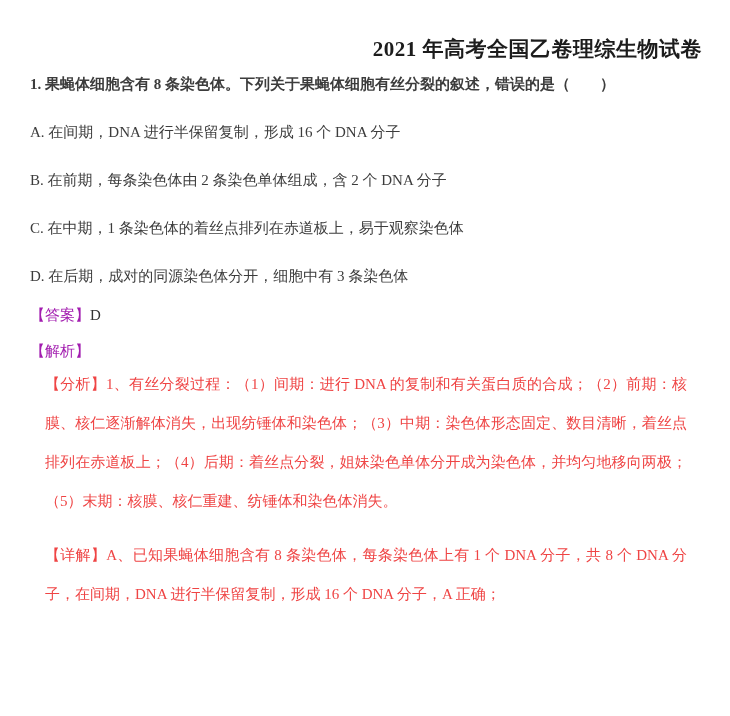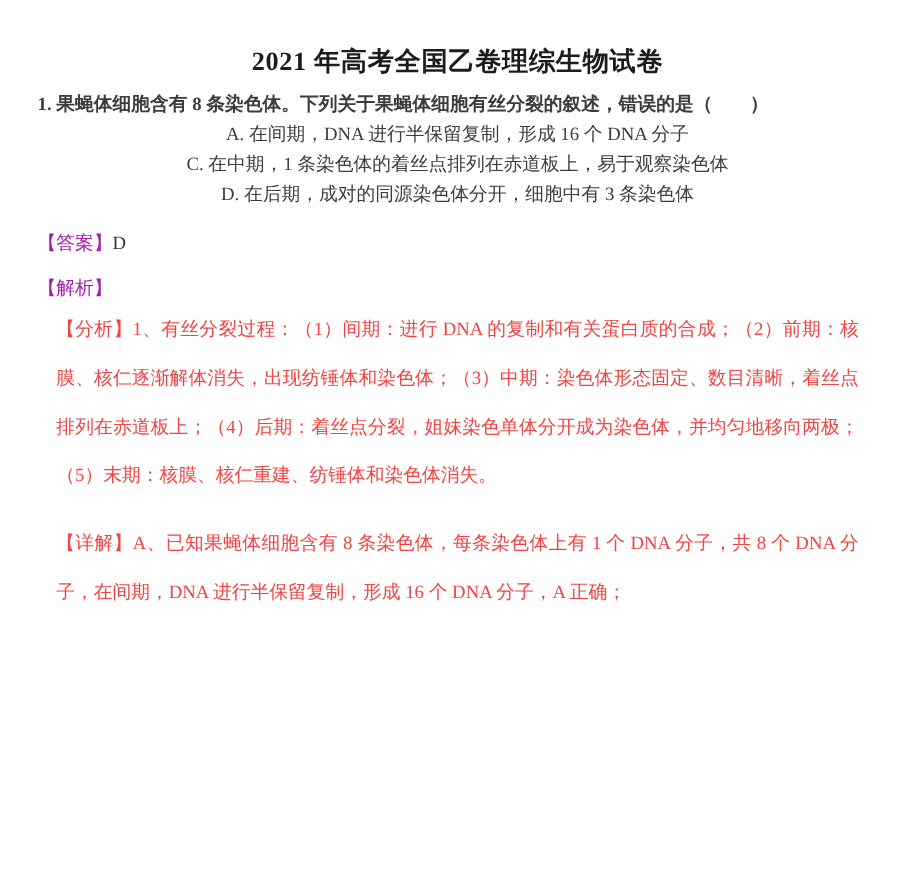--- a/index.html
+++ b/index.html
@@ -16,32 +16,32 @@
     font-family: "Liberation Serif", "DejaVu Serif", serif;
     color: #3c3c3c;
     box-sizing: border-box;
     padding: 0 28px 0 30px;
   }
   .doc-title {
     margin: 36px 0 0 0;
     font-size: 21px;
     line-height: 26px;
     font-weight: bold;
-    text-align: center;
+    text-align: right;
     color: #1c1c1c;
     letter-spacing: 0.5px;
   }
   .line {
     margin: 0;
     font-size: 15px;
     line-height: 20px;
     color: #3c3c3c;
   }
   .q-stem   { margin-top: 12px; font-weight: bold; }
-  .opt      { margin-top: 4px; text-align: center; }
+  .opt      { margin-top: 28px; }
   .ans-line { margin-top: 19px; }
   .jiexi    { margin-top: 16px; }
   .para {
     margin: 15px;
     font-size: 15px;
     line-height: 39px;
     text-align: justify;
     color: #ef4444;
   }
   .para.tight-top { margin-top: 4px; }
@@ -52,20 +52,21 @@
 <body>
 
 <div class="page">
 
   <h1 class="doc-title">2021 年高考全国乙卷理综生物试卷</h1>
 
   <p class="line q-stem">1. 果蝇体细胞含有 8 条染色体。下列关于果蝇体细胞有丝分裂的叙述，错误的是（　　）</p>
 
   <p class="line opt">A. 在间期，DNA 进行半保留复制，形成 16 个 DNA 分子</p>
 
+  <p class="line opt">B. 在前期，每条染色体由 2 条染色单体组成，含 2 个 DNA 分子</p>
 
   <p class="line opt">C. 在中期，1 条染色体的着丝点排列在赤道板上，易于观察染色体</p>
 
   <p class="line opt">D. 在后期，成对的同源染色体分开，细胞中有 3 条染色体</p>
 
   <p class="line ans-line">
     <span class="blue">【答案】</span><span class="dark">D</span>
   </p>
 
   <p class="line jiexi blue">【解析】</p>

